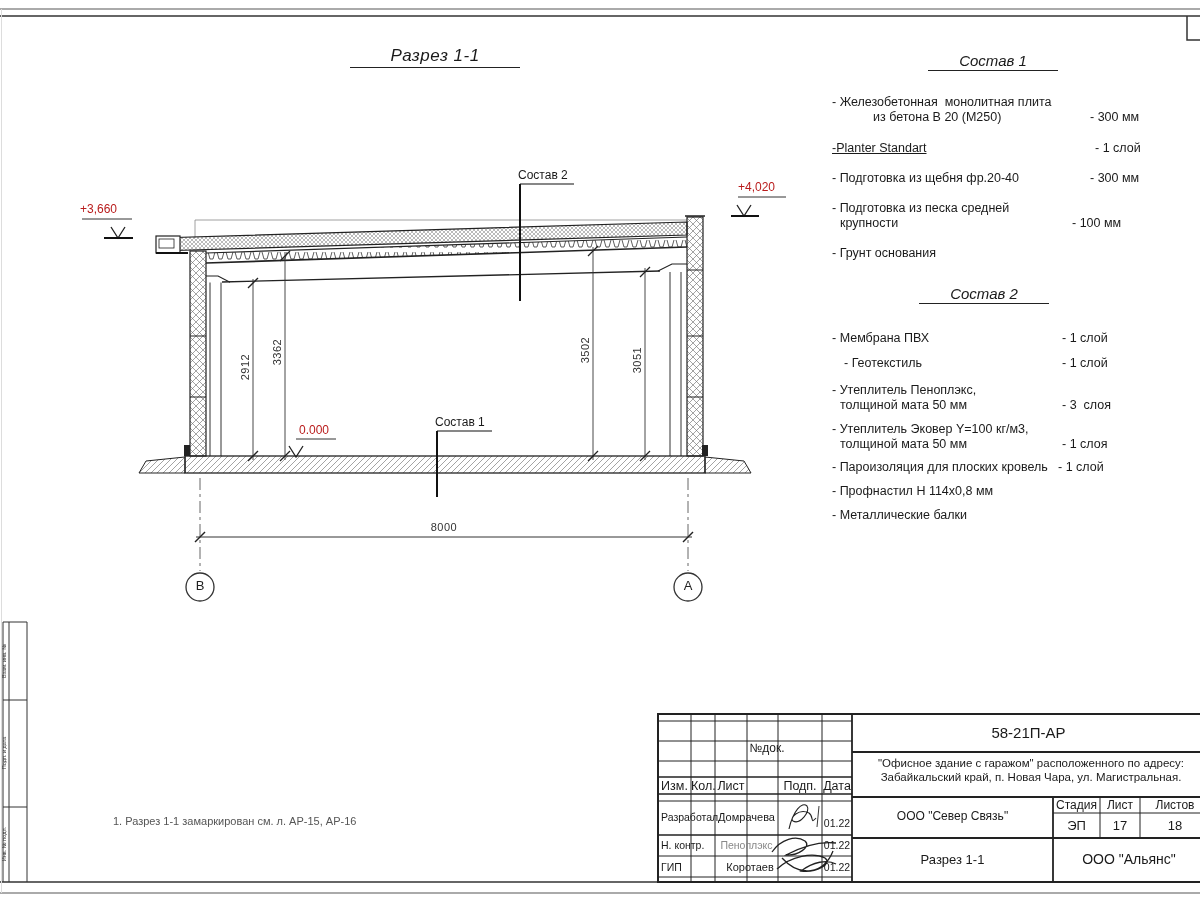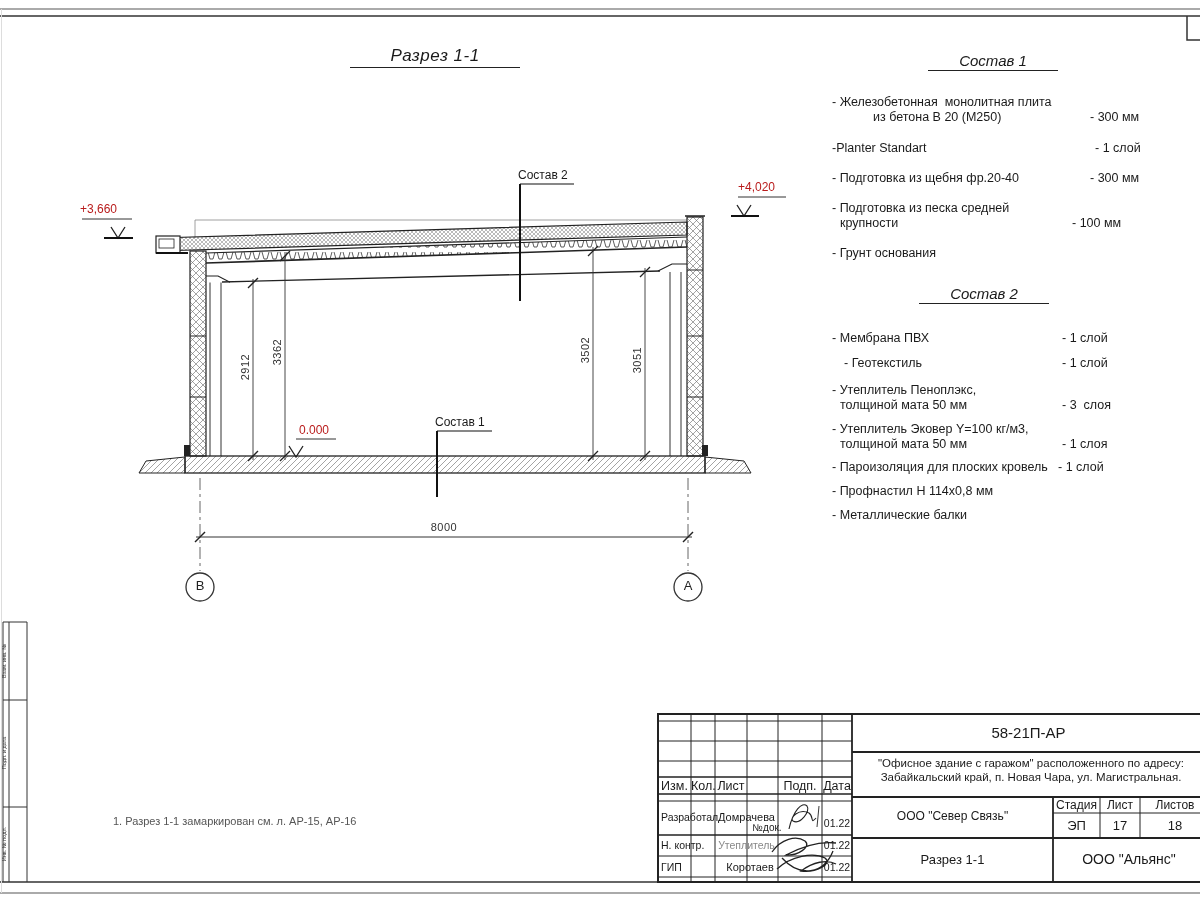--- a/index.html
+++ b/index.html
@@ -181,21 +181,21 @@
     <path d="M777,869 C791,856 813,852 825,858 C833,864 816,873 801,871 C813,862 827,859 836,864 M782,858 C800,878 824,874 833,851" stroke-width="1.3"></path>
   </g>
 </svg>
 
 <div class="t viewtitle ul" style="left:350px;top:46px;width:170px;text-align:center;">Разрез 1-1</div>
 
 <div class="t listhead ul c" style="left:928px;top:52px;width:130px;">Состав 1</div>
 <div class="t" style="left:832px;top:95px;">- Железобетонная  монолитная плита</div>
 <div class="t" style="left:840px;top:110px;margin-left:33px;">из бетона В 20 (М250)</div>
 <div class="t" style="left:1090px;top:110px;">- 300 мм</div>
-<div class="t" style="left:832px;top:141px;">-Planter Standart</div>
+<div class="t" style="left:832px;top:141px;text-decoration:underline;">-Planter Standart</div>
 <div class="t" style="left:1095px;top:141px;">- 1 слой</div>
 <div class="t" style="left:832px;top:171px;">- Подготовка из щебня фр.20-40</div>
 <div class="t" style="left:1090px;top:171px;">- 300 мм</div>
 <div class="t" style="left:832px;top:201px;">- Подготовка из песка средней</div>
 <div class="t" style="left:840px;top:216px;">крупности</div>
 <div class="t" style="left:1072px;top:216px;">- 100 мм</div>
 <div class="t" style="left:832px;top:246px;">- Грунт основания</div>
 
 <div class="t listhead ul c" style="left:919px;top:285px;width:130px;">Состав 2</div>
 <div class="t" style="left:832px;top:331px;">- Мембрана ПВХ</div>
@@ -236,28 +236,28 @@
 <div class="t c tb" style="left:1100px;top:799px;width:40px;">Лист</div>
 <div class="t c tb" style="left:1140px;top:799px;width:70px;">Листов</div>
 <div class="t c" style="left:1053px;top:819px;width:47px;font-size:13px;">ЭП</div>
 <div class="t c" style="left:1100px;top:819px;width:40px;font-size:13px;">17</div>
 <div class="t c" style="left:1140px;top:819px;width:70px;font-size:13px;">18</div>
 <div class="t c" style="left:852px;top:853px;width:201px;font-size:13px;">Разрез 1-1</div>
 <div class="t c" style="left:1053px;top:851px;width:152px;font-size:14px;">ООО "Альянс"</div>
 <div class="t c tbh" style="left:658px;top:779px;width:33px;">Изм.</div>
 <div class="t c tbh" style="left:691px;top:779px;width:24px;">Кол.</div>
 <div class="t c tbh" style="left:715px;top:779px;width:32px;">Лист</div>
-<div class="t c" style="left:747px;top:822px;width:40px;font-size:10px;">№док.</div>
+<div class="t c" style="left:747px;top:742px;width:40px;font-size:12px;">№док.</div>
 <div class="t c tbh" style="left:778px;top:779px;width:44px;">Подп.</div>
 <div class="t c tbh" style="left:822px;top:779px;width:30px;">Дата</div>
 <div class="t tbs" style="left:661px;top:811px;">Разработал</div>
 <div class="t c" style="left:715px;top:811px;width:63px;font-size:11px;">Домрачева</div>
 <div class="t c tbs" style="left:822px;top:817px;width:30px;">01.22</div>
 <div class="t tbs" style="left:661px;top:839px;">Н. контр.</div>
-<div class="t c" style="left:715px;top:839px;width:63px;font-size:10.5px;color:#888;">Утеплитель</div>
+<div class="t c" style="left:715px;top:839px;width:63px;font-size:10.5px;color:#888;">Пеноплэкс</div>
 <div class="t c tbs" style="left:822px;top:839px;width:30px;">01.22</div>
 <div class="t tbs" style="left:661px;top:861px;">ГИП</div>
 <div class="t c" style="left:715px;top:861px;width:70px;font-size:11px;">Коротаев</div>
 <div class="t c tbs" style="left:822px;top:861px;width:30px;">01.22</div>
 
 <div class="side" style="left:-34px;top:656px;">Взам. инв. №</div>
 <div class="side" style="left:-34px;top:748px;">Подп. и дата</div>
 <div class="side" style="left:-34px;top:839px;">Инв. № подл.</div>
 
 </div>

